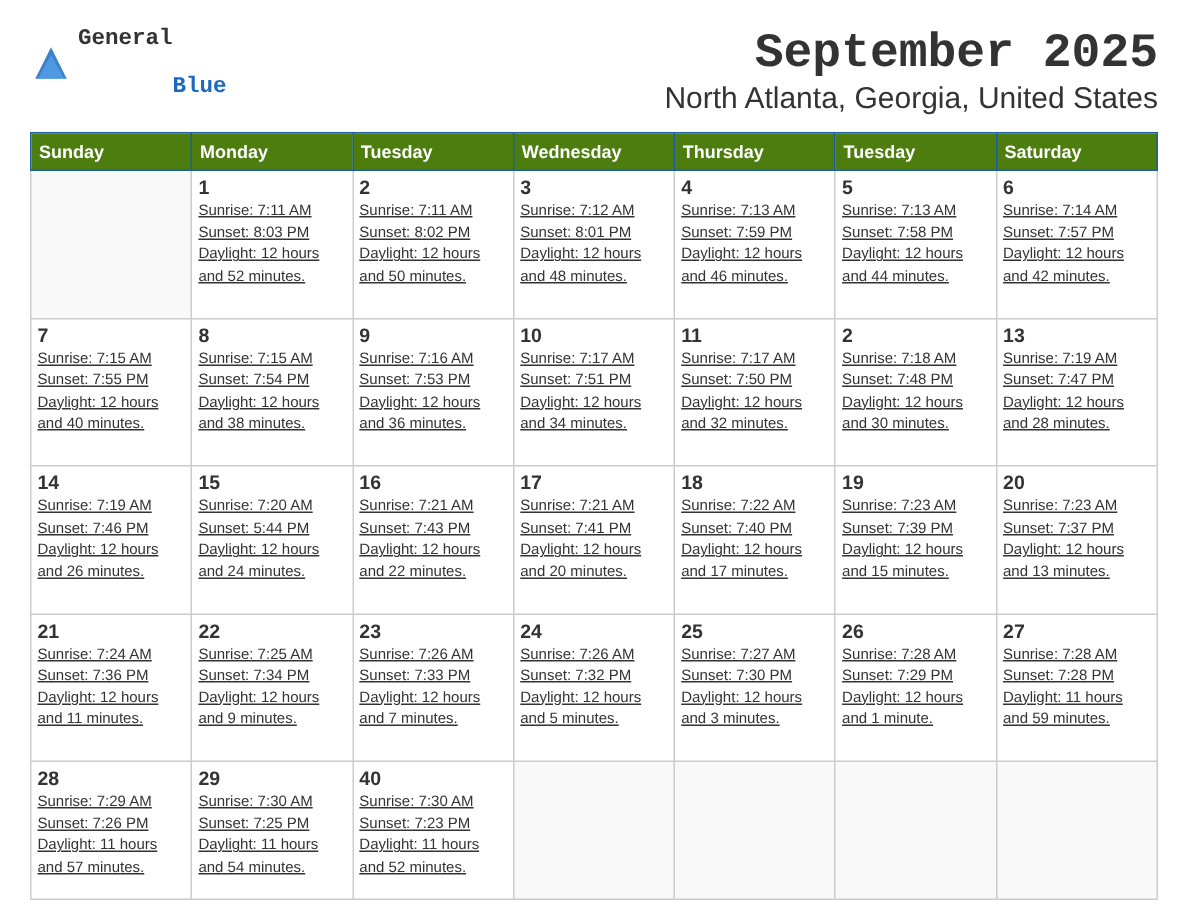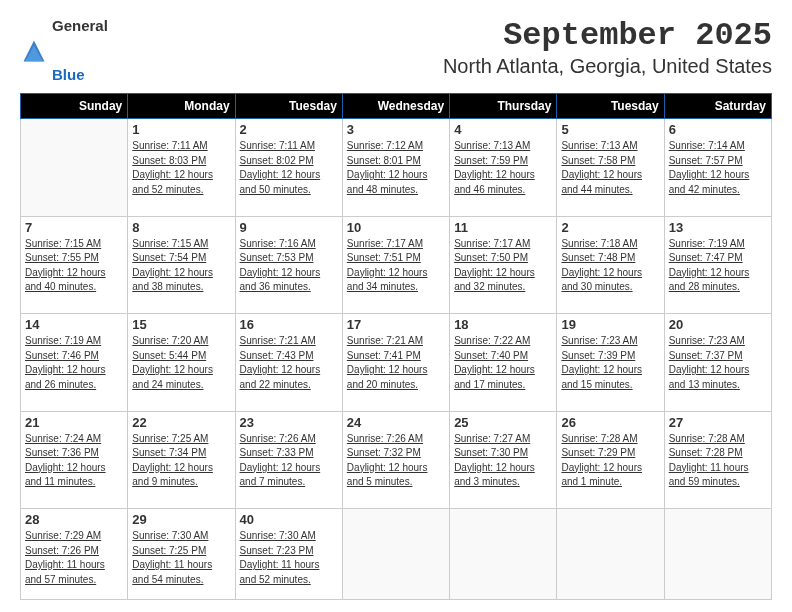--- a/index.html
+++ b/index.html
@@ -24,22 +24,23 @@
       align-items: flex-start;
       margin-bottom: 10px;
     }
     .logo {
       display: flex;
       align-items: center;
       gap: 4px;
     }
     .logo-text {
       display: flex;
-      flex-direction: column;
+      flex-direction: row;
       line-height: 1.1;
+      font-family: Liberation Mono, monospace;
     }
     .logo-general {
       font-size: 15px;
       font-weight: bold;
       color: #333;
     }
     .logo-blue {
       font-size: 15px;
       font-weight: bold;
       color: #1a6bbf;
@@ -65,23 +66,23 @@
       margin-top: 2px;
     }
     .calendar {
       flex: 1;
       border: 1px solid #ccc;
       border-collapse: collapse;
       width: 100%;
       table-layout: fixed;
     }
     .calendar th {
-      background: #000000;
+      background: #4d7c0f;
       color: #fff;
-      text-align: right;
+      text-align: left;
       padding: 5px 5px;
       font-size: 12px;
       font-weight: bold;
       border: 1px solid #1a5fa8;
     }
     .calendar td {
       vertical-align: top;
       border: 1px solid #ccc;
       padding: 3px 4px;
       height: 88px;

